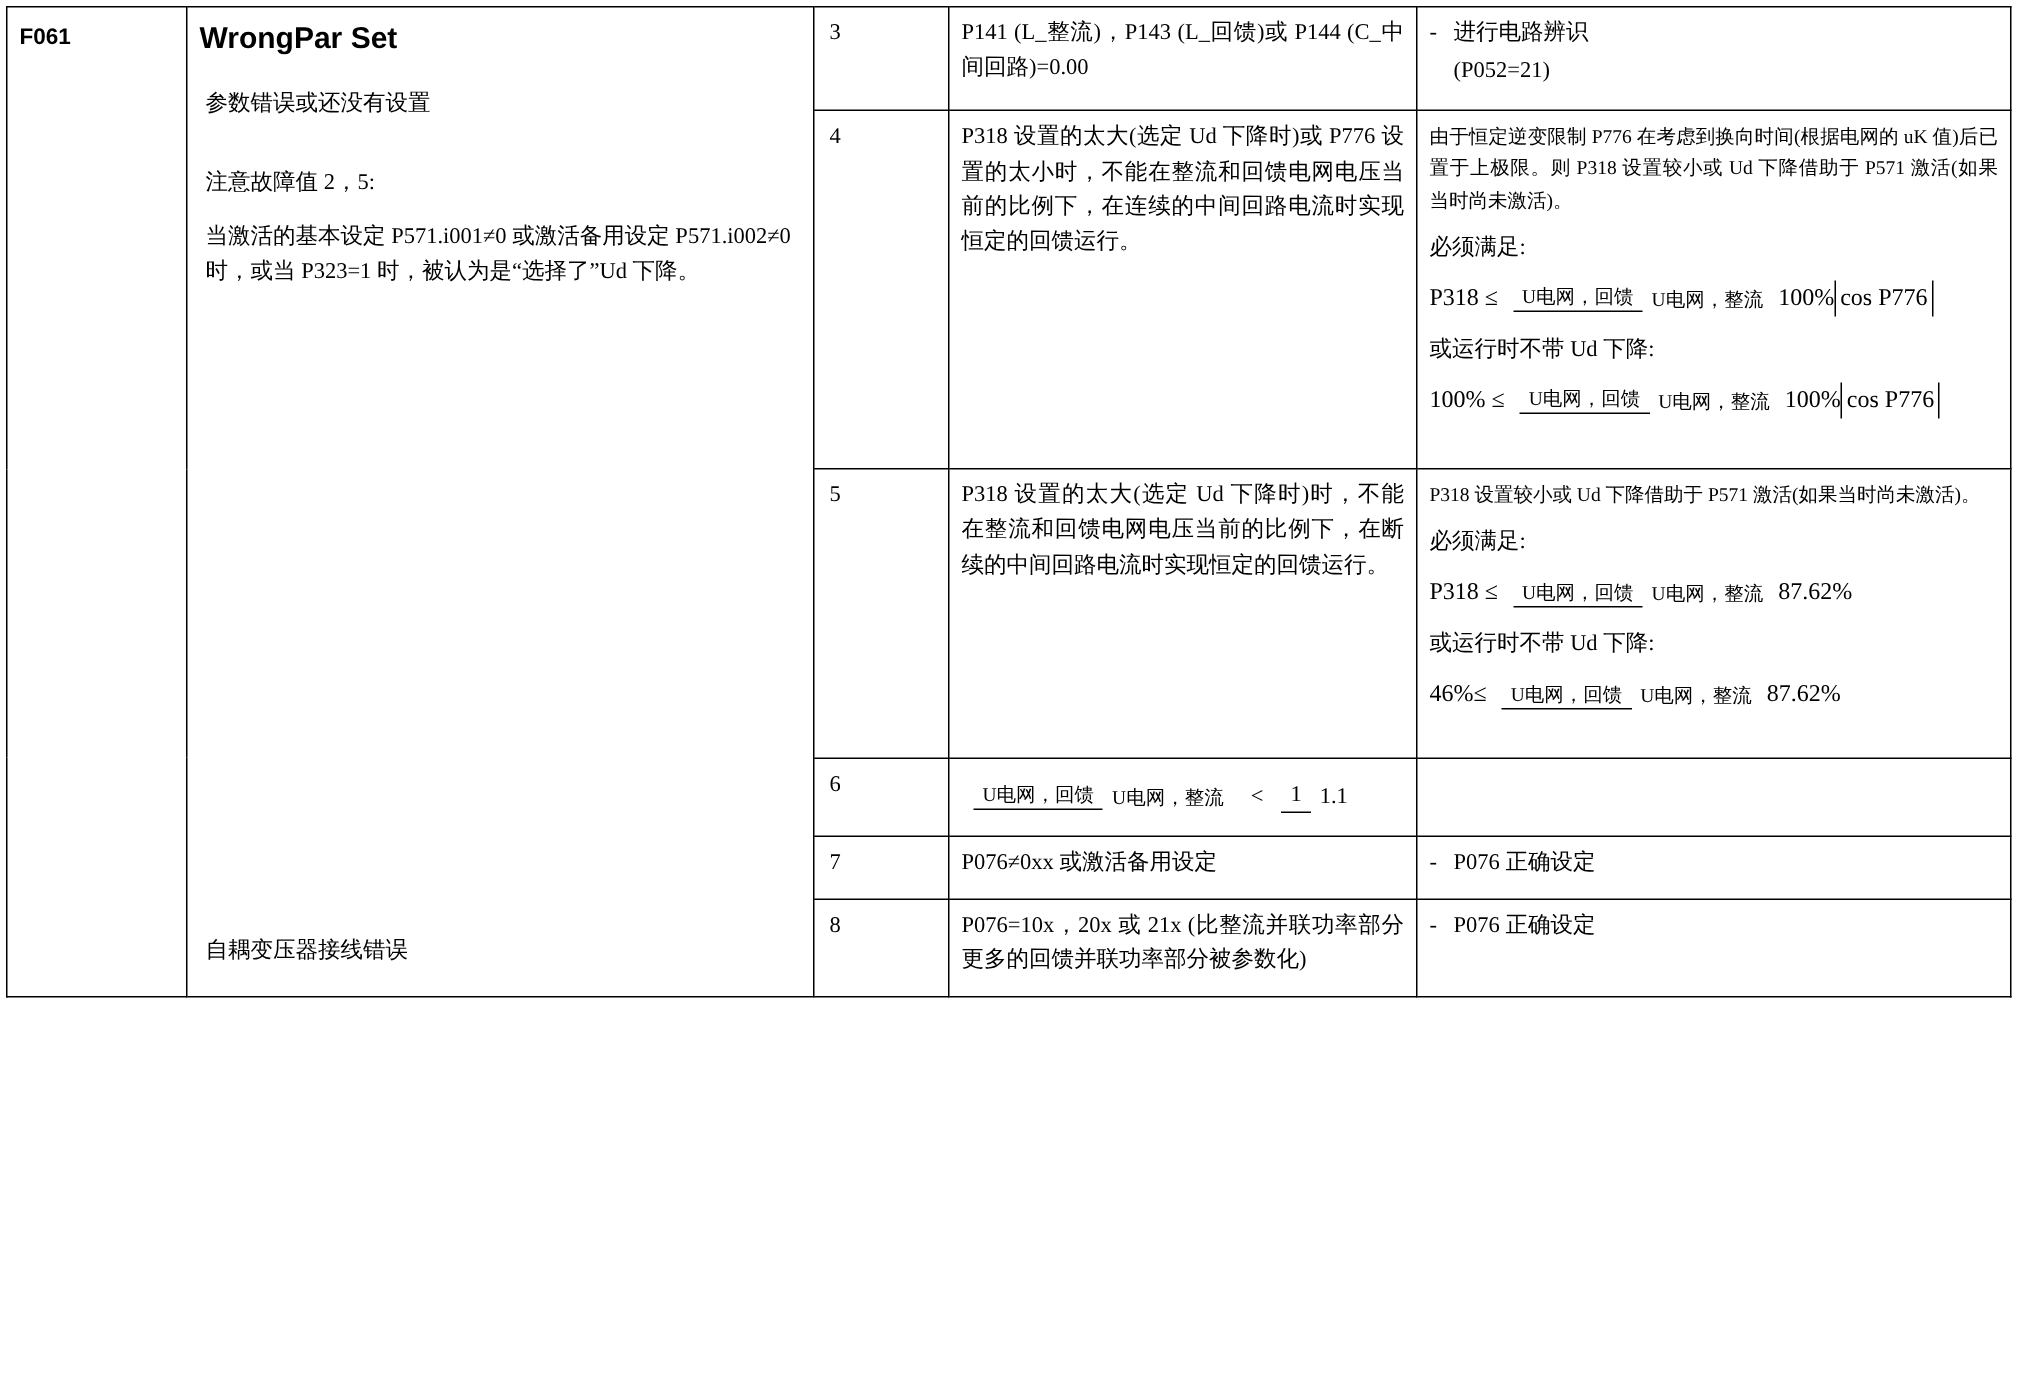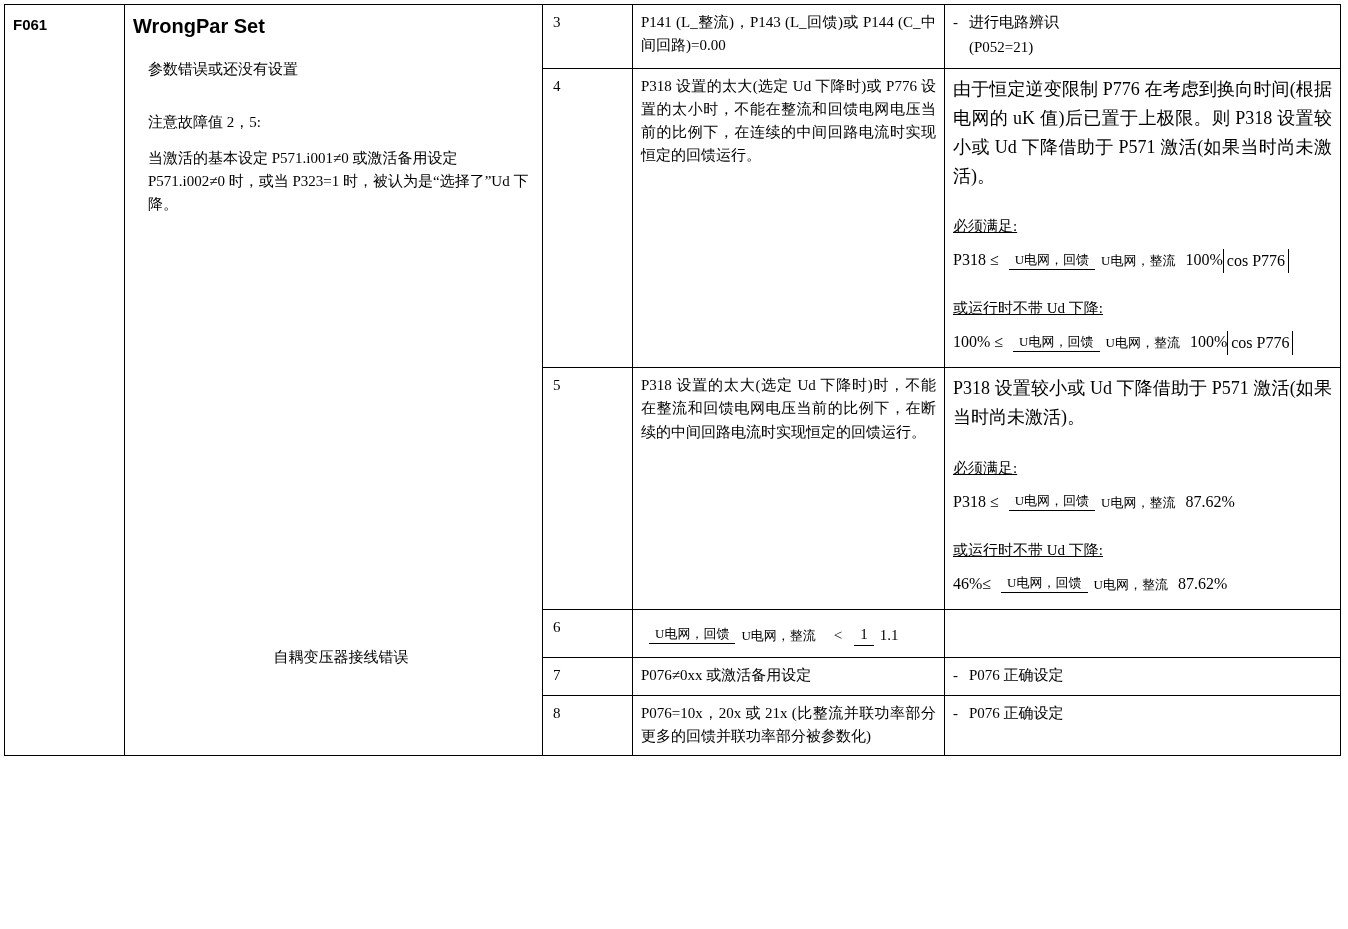--- a/index.html
+++ b/index.html
@@ -46,37 +46,36 @@
     font-size: 15px;
     padding-top: 8px !important;
   }
   .desc-title {
     font-family: "Liberation Sans", sans-serif;
     font-weight: bold;
     font-size: 20px;
     margin: 0 0 16px 0;
   }
   .desc-p {
-    margin: 0 0 12px 15px;
+    margin: 0 0 12px 4px;
     font-size: 15px;
   }
   .desc-gap {
     height: 18px;
   }
   .desc-autotrafo {
     margin-top: 430px;
-    text-align: center;
   }
   .num-cell {
     text-align: left;
     font-size: 15px;
     padding-left: 10px !important;
   }
   .cell-text {
-    font-size: 18px;
+    font-size: 13px;
     line-height: 1.62;
     text-align: justify;
     text-justify: inter-ideograph;
   }
   .remedy-list {
     margin: 0;
     padding: 0;
   }
   .remedy-item {
     position: relative;
@@ -85,22 +84,21 @@
   }
   .remedy-item .dash {
     position: absolute;
     left: 0;
     top: 0;
   }
   .remedy-sub {
     padding-left: 16px;
   }
   .small-note {
-    margin: 24px 0 6px 0;
-    text-decoration: underline;
+    margin: 10px 0 6px 0;
   }
   
   .formula-row {
     display: flex;
     align-items: center;
     margin: 10px 0 6px 0;
     font-size: 16px;
     white-space: nowrap;
   }
   .formula-row .lead {

